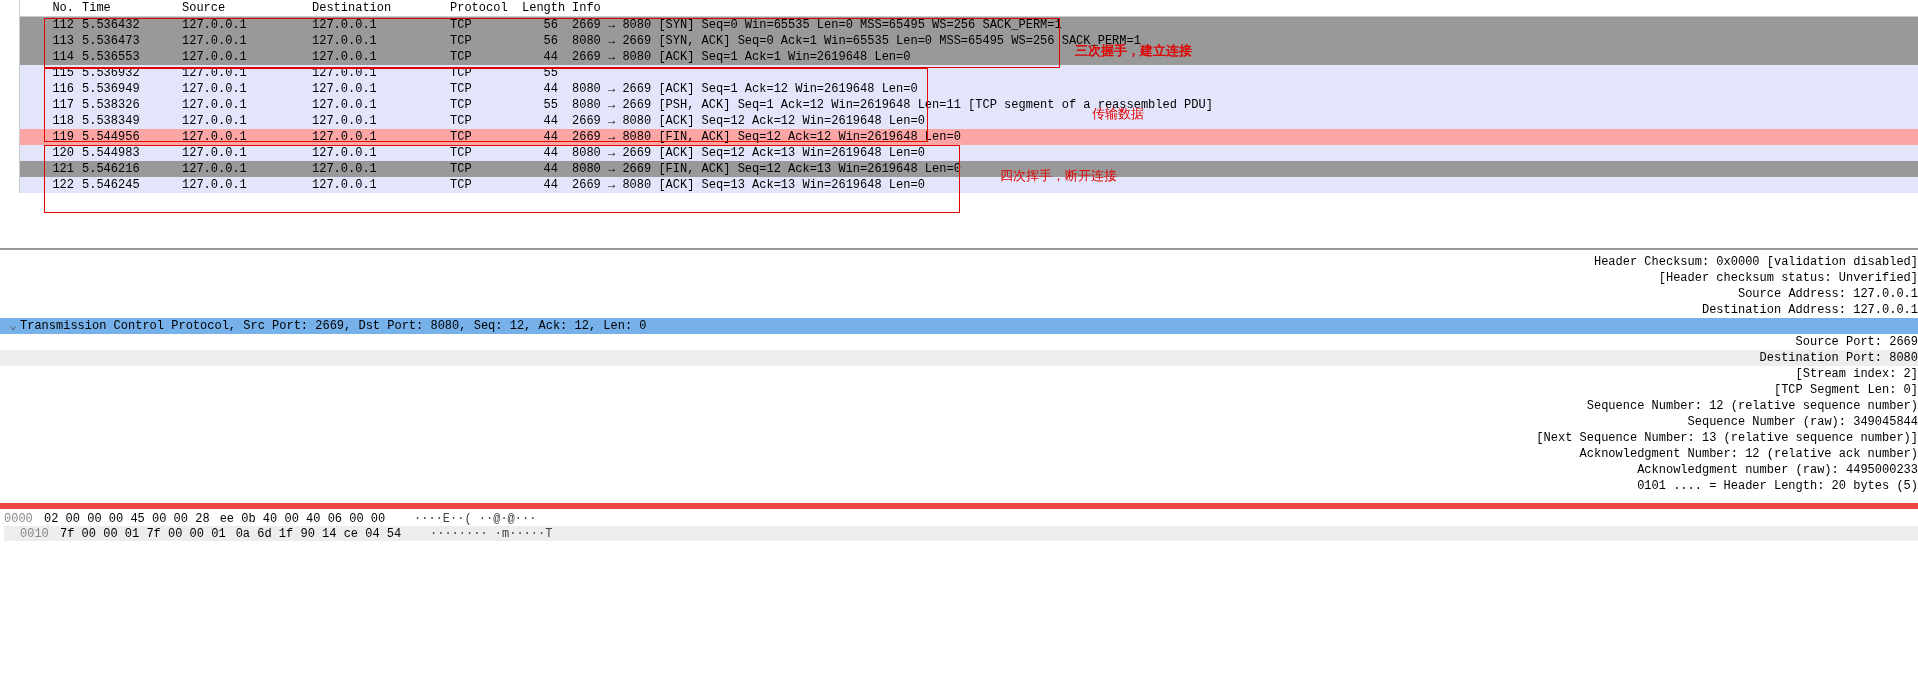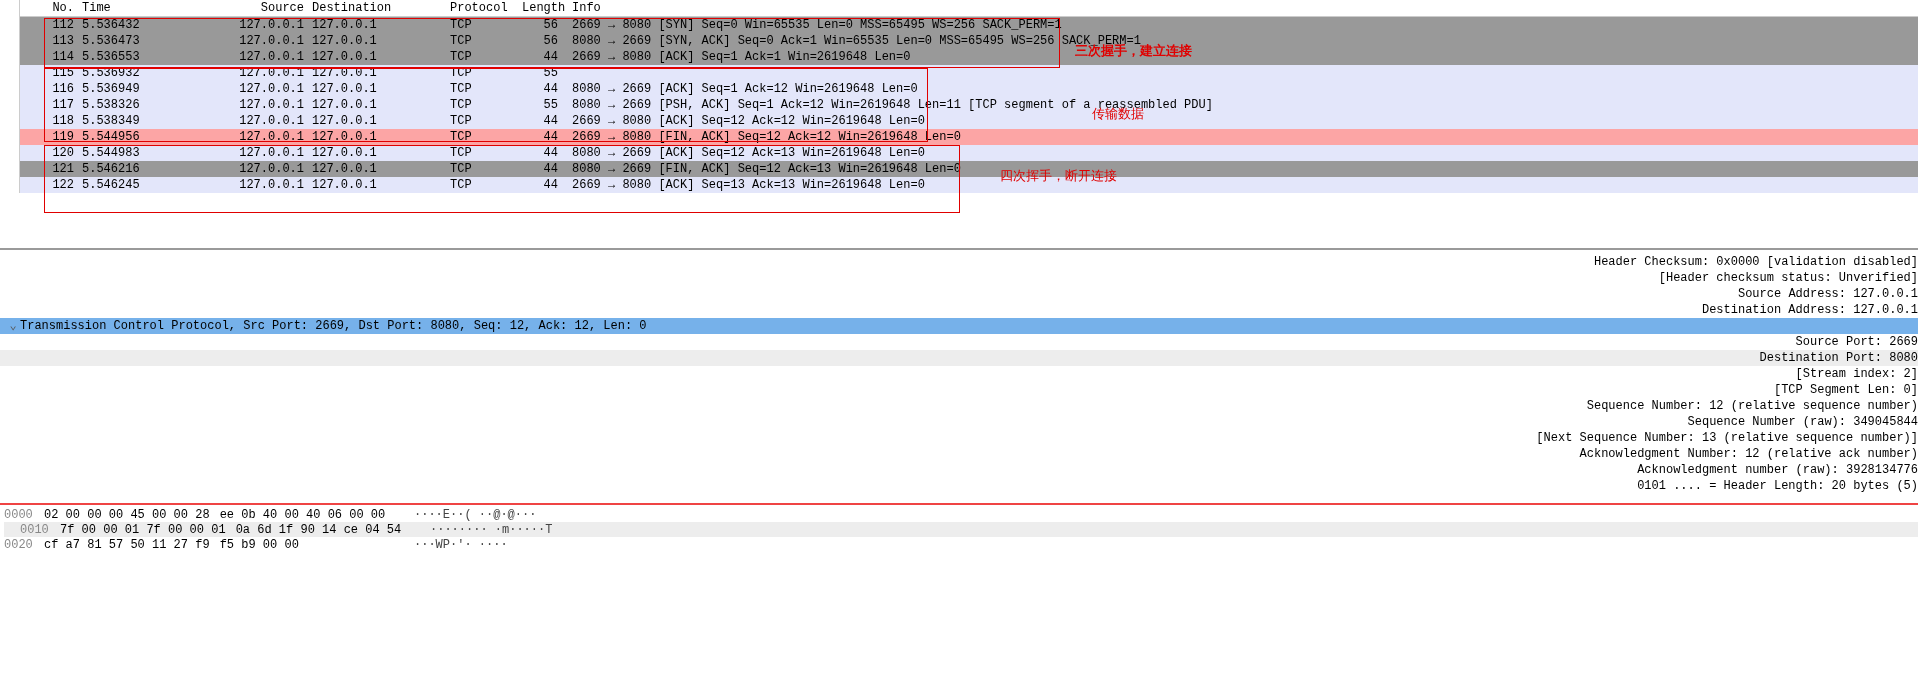--- a/index.html
+++ b/index.html
@@ -24,21 +24,21 @@
   .row {
     display: flex;
     height: 16px;
     align-items: center;
     white-space: nowrap;
   }
   .row .cell { padding: 0 4px; overflow: hidden; }
   
   .c-no    { width: 58px; text-align: right; }
   .c-time  { width: 100px; }
-  .c-src   { width: 130px; text-align: right; }
+  .c-src   { width: 130px; }
   .c-dst   { width: 138px; }
   .c-proto { width: 72px; }
   .c-len   { width: 44px; text-align: right; }
   .c-info  { flex: 1; padding-left: 10px !important; }
   
   .bg-gray-dark  { background: #999999; }
   .bg-gray-sel   { background: #fca5a5; }
   .bg-lavender   { background: #e3e6fa; }
   
   .annot-box {
@@ -74,21 +74,21 @@
   .tree-alt { background: #ededed; }
   .twisty {
     display: inline-block;
     width: 10px;
     text-align: center;
     color: #555;
     margin-right: 2px;
   }
   
   .hex {
-    border-top: 2px solid #ef4444;
+    border-top: 6px solid #ef4444;
     padding: 2px 0 2px 4px;
     font-size: 12px;
     background: #fff;
   }
   .hex-row {
     display: flex;
     height: 15px;
     align-items: center;
   }
   .hex-off { width: 40px; color: #888; }
@@ -238,33 +238,28 @@
     <div class="tree-line indent1"><span>Destination Address: 127.0.0.1</span></div>
     <div class="tree-line tree-sel"><span class="twisty">⌄</span><span>Transmission Control Protocol, Src Port: 2669, Dst Port: 8080, Seq: 12, Ack: 12, Len: 0</span></div>
     <div class="tree-line indent1"><span>Source Port: 2669</span></div>
     <div class="tree-line indent1 tree-alt"><span>Destination Port: 8080</span></div>
     <div class="tree-line indent1"><span>[Stream index: 2]</span></div>
     <div class="tree-line indent1"><span>[TCP Segment Len: 0]</span></div>
     <div class="tree-line indent1"><span>Sequence Number: 12    (relative sequence number)</span></div>
     <div class="tree-line indent1"><span>Sequence Number (raw): 349045844</span></div>
     <div class="tree-line indent1"><span>[Next Sequence Number: 13    (relative sequence number)]</span></div>
     <div class="tree-line indent1"><span>Acknowledgment Number: 12    (relative ack number)</span></div>
-    <div class="tree-line indent1"><span>Acknowledgment number (raw): 3928134776</span></div>
+    <div class="tree-line indent1"><span>Acknowledgment number (raw): 4495000233</span></div>
     <div class="tree-line indent1"><span>0101 .... = Header Length: 20 bytes (5)</span></div>
   </div>
 
 <div class="hex" id="hex-pane">
     <div class="hex-row">
       <span class="hex-off">0000</span>
       <span class="hex-bytes"><span class="grp">02 00 00 00 45 00 00 28</span><span class="grp">ee 0b 40 00 40 06 00 00</span></span>
       <span class="hex-ascii">····E··(  ··@·@···</span>
     </div>
     <div class="hex-row alt">
       <span class="hex-off">0010</span>
       <span class="hex-bytes"><span class="grp">7f 00 00 01 7f 00 00 01</span><span class="grp">0a 6d 1f 90 14 ce 04 54</span></span>
       <span class="hex-ascii">········  ·m·····T</span>
     </div>
-    <div class="hex-row">
-      <span class="hex-off">0020</span>
-      <span class="hex-bytes"><span class="grp">cf a7 81 57 50 11 27 f9</span><span class="grp">f5 b9 00 00</span></span>
-      <span class="hex-ascii">···WP·'·  ····</span>
-    </div>
   </div>
 
 </body></html>

